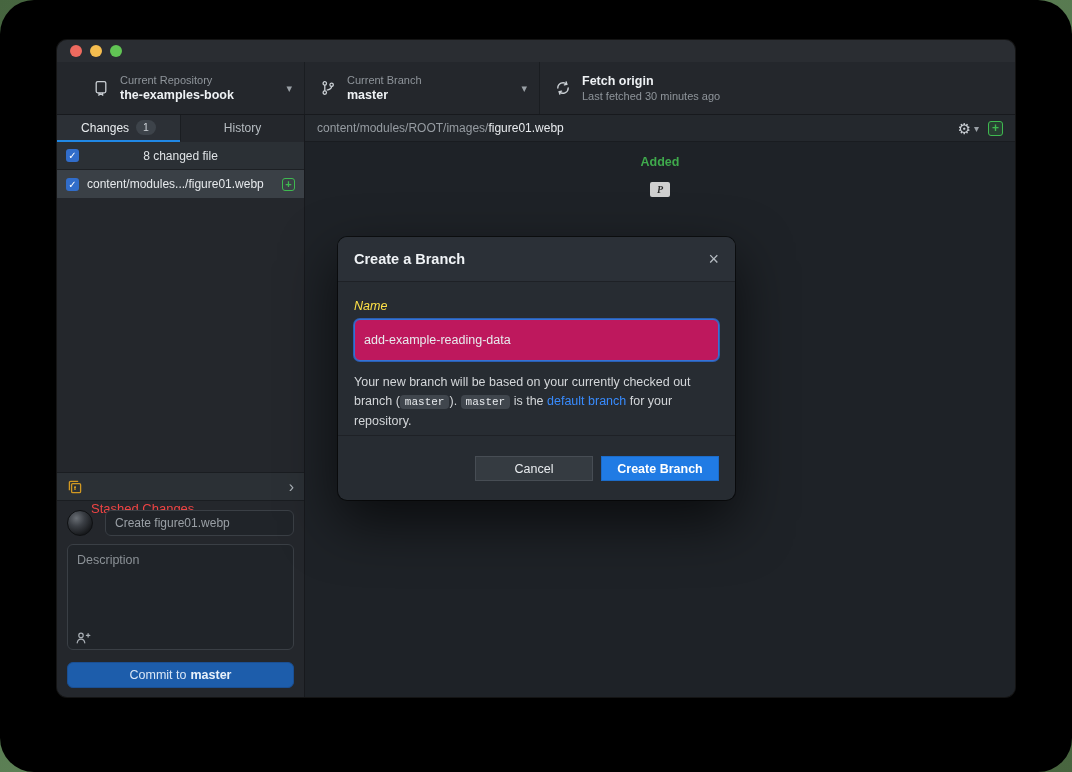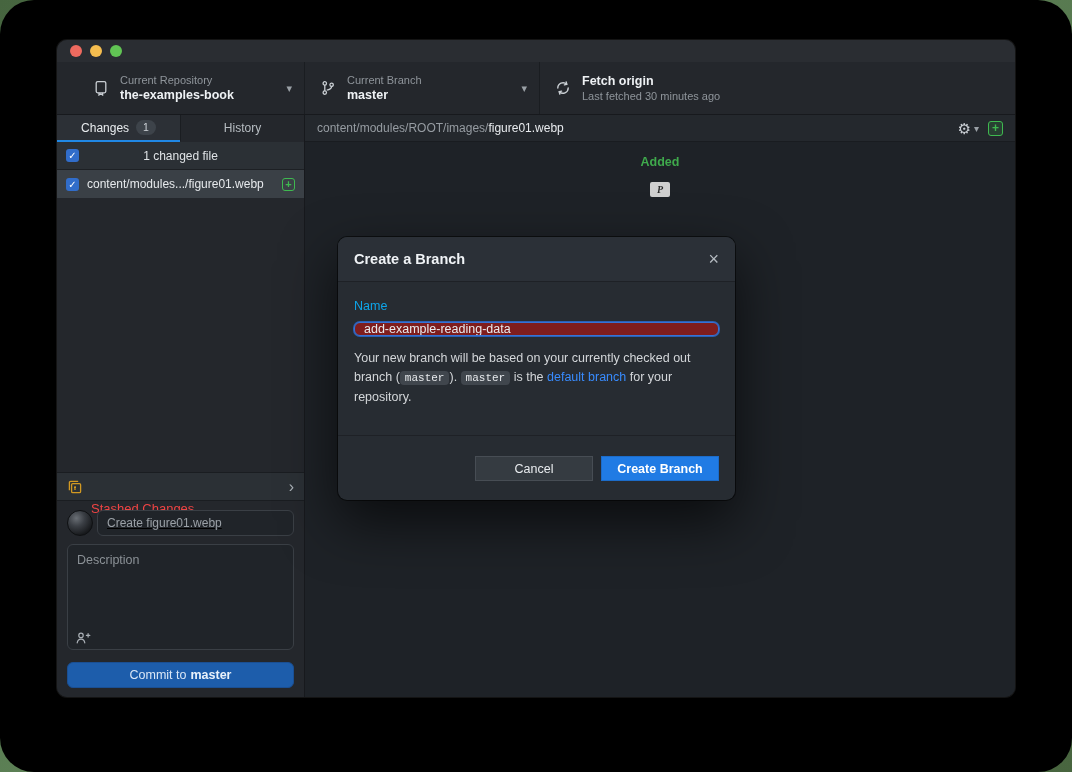--- a/index.html
+++ b/index.html
@@ -59,21 +59,21 @@
   .diff-added-sq { margin-left:auto; width:13px; height:13px; border:1.5px solid #3fb950; border-radius:3px; color:#3fb950; font-size:11px; font-weight:700; line-height:10px; text-align:center; flex:none; }
   .sidebar-spacer { flex:1; }
 
   
   .stashed-row { height:29px; background:#2b3035; border-top:1px solid #1a1d21; border-bottom:1px solid #1a1d21; display:flex; align-items:center; gap:8px; padding:0 10px; flex:none; }
   .stashed-label { font-size:13px; color:#ef4444;margin-top:43px; }
   .stashed-chevron { margin-left:auto; color:#aab0b6; font-size:16px; line-height:1; }
 
   
   .commit-box { padding:9px 10px 9px; display:flex; flex-direction:column; gap:8px; flex:none; }
-  .summary-line { display:flex; align-items:center; gap:4px;text-decoration:underline; }
+  .summary-line { display:flex; align-items:center; gap:12px; }
   .avatar { width:26px; height:26px; border-radius:50%; flex:none;
     background: radial-gradient(circle at 35% 30%, #6a6f75 0%, #3b3f45 35%, #17191c 75%);
     border:1px solid #0e1012; }
   .summary-input { flex:1; height:26px; background:#202429; border:1px solid #3a3f45; border-radius:6px;
     color:#9aa0a6; font-size:12px; padding:0 9px; font-family:"Liberation Sans",sans-serif; outline:none; }
   .desc-wrap { position:relative; }
   .desc-input { width:100%; height:106px; background:#202429; border:1px solid #3a3f45; border-radius:6px;
     color:#d6d9dc; font-size:12.5px; padding:8px 9px; resize:none; font-family:"Liberation Sans",sans-serif; outline:none; }
   .desc-input::placeholder, .summary-input::placeholder { color:#8b9196; }
   .person-plus { position:absolute; left:8px; bottom:8px; }
@@ -102,22 +102,22 @@
 
   
   .dialog { position:absolute; left:281px; top:197px; width:397px; height:263px;
     background:#272c32; border-radius:9px; display:flex; flex-direction:column;
     box-shadow: 0 0 0 1px rgba(0,0,0,.55), 0 22px 55px rgba(0,0,0,.65); overflow:hidden; }
   .dialog-header { background:#2b3037; border-bottom:1px solid #1e2126; padding:13px 16px;
     display:flex; align-items:center; flex:none; }
   .dialog-title { font-size:14.5px; font-weight:700; color:#f0f3f6; }
   .dialog-close { margin-left:auto; color:#b4bac0; font-size:18px; line-height:1; cursor:default; }
   .dialog-body { flex:1; padding:17px 16px 0; }
-  .field-label { font-size:12.5px; color:#0ea5e9; margin-bottom:6px; }
-  .name-input { width:100%; height:14px; background:#7f1d1d; border:1px solid #3574d4; border-radius:6px;
+  .field-label { font-size:12.5px; color:#fde047; margin-bottom:6px;font-style:italic; }
+  .name-input { width:100%; height:42px; background:#be185d; border:1px solid #3574d4; border-radius:6px;
     box-shadow:0 0 0 1px #2b5fb4; color:#e8ebee; font-size:12.5px; padding:0 9px;
     font-family:"Liberation Sans",sans-serif; outline:none; }
   .dialog-desc { margin-top:12px; font-size:12.5px; color:#d3d6d9; line-height:1.55; }
   .code-pill { font-family:"Liberation Mono",monospace; font-size:11px; background:#40464d;
     color:#e6e9ec; border-radius:4px; padding:1px 5px; }
   .link { color:#388bfd; cursor:default; }
   .dialog-footer { border-top:1px solid #1e2126; padding:20px 16px 19px; display:flex;
     justify-content:flex-end; gap:8px; flex:none; }
   .btn { height:25px; min-width:118px; border-radius:0; font-size:12.5px; display:flex;
     align-items:center; justify-content:center; cursor:default; }
@@ -196,21 +196,21 @@
           <span>Changes</span>
           <span class="badge">1</span>
         </div>
         <div class="tab inactive">
           <span>History</span>
         </div>
       </div>
 
       <div class="row summary-row">
         <span class="checkbox">✓</span>
-        <span class="center-text">1 changed file</span>
+        <span class="center-text">8 changed file</span>
       </div>
 
       <div class="row file-row">
         <span class="checkbox">✓</span>
         <span>content/modules.../figure01.webp</span>
         <span class="diff-added-sq">+</span>
       </div>
 
       <div class="sidebar-spacer"></div>
 

